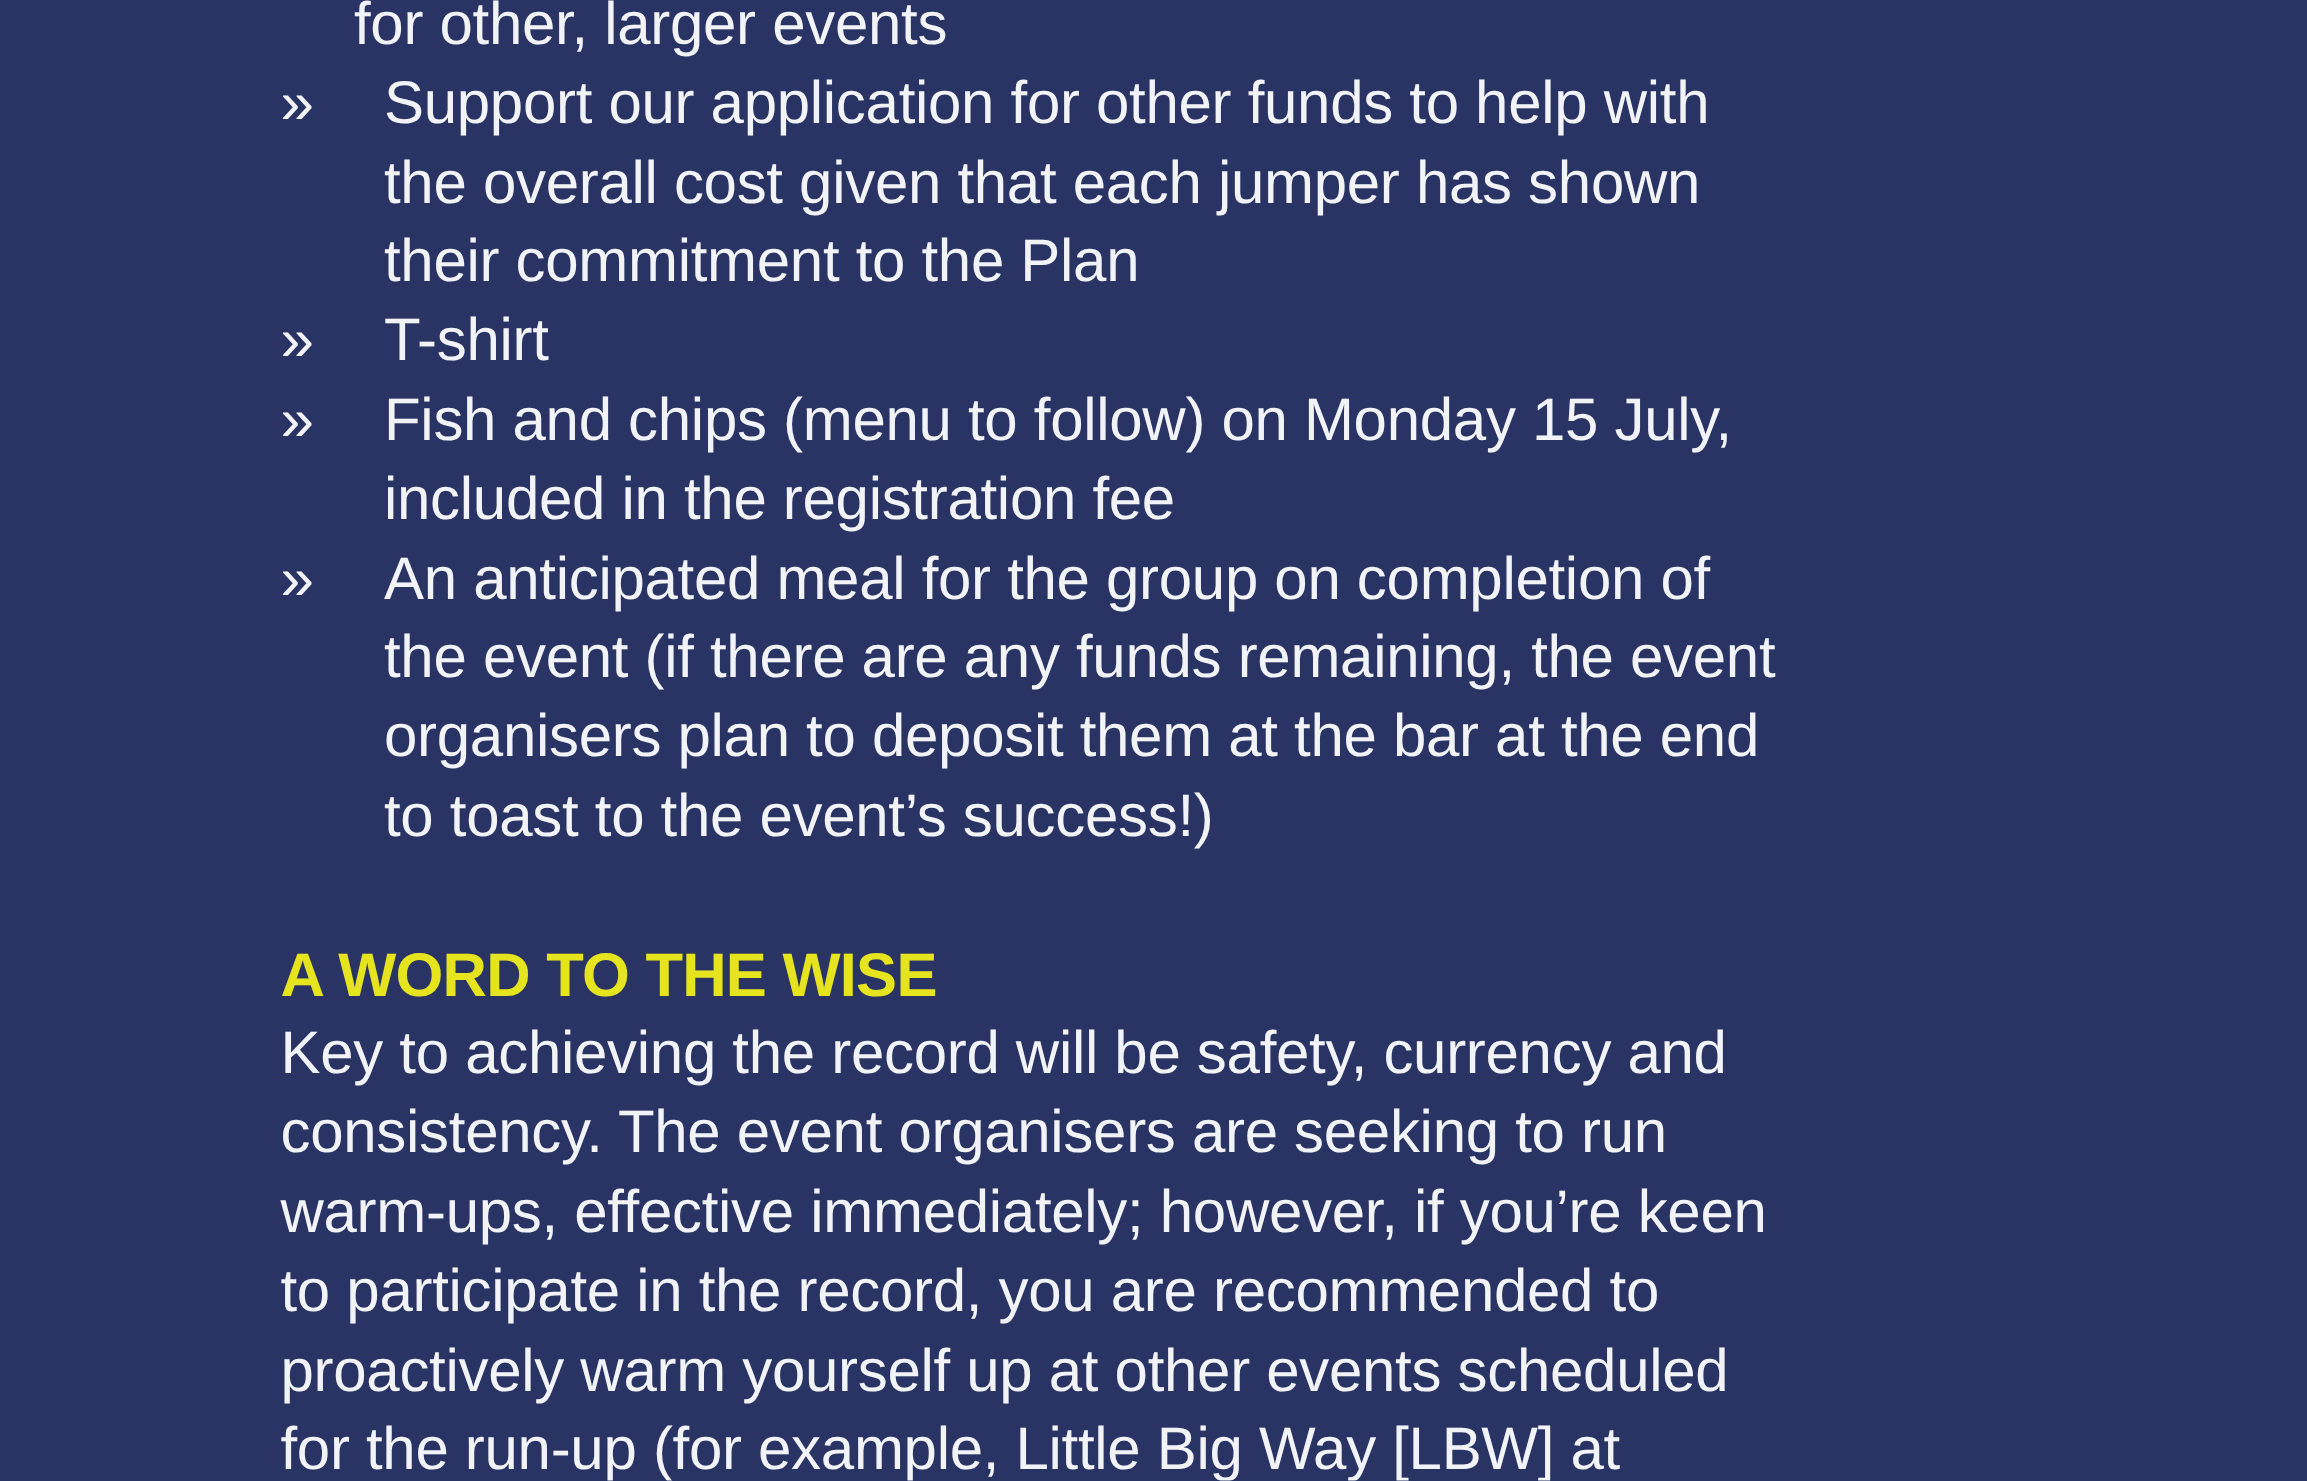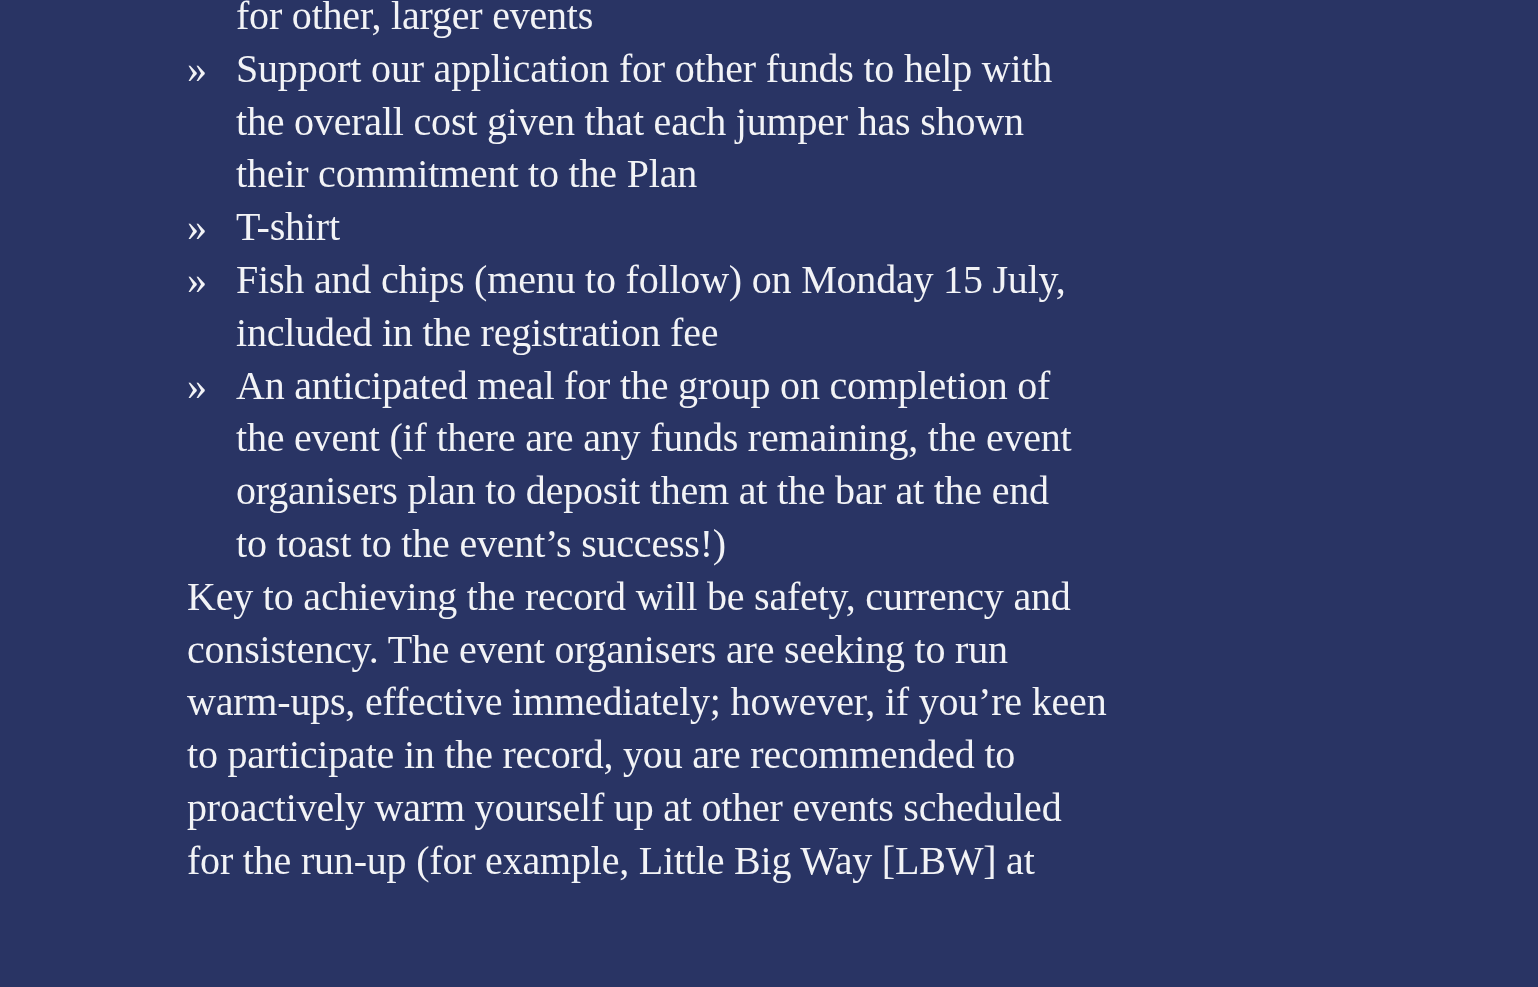--- a/index.html
+++ b/index.html
@@ -17,21 +17,20 @@
     height: 987px;
     background: var(--bg);
     overflow: hidden;
     font-family: "Liberation Sans", sans-serif;
   }
   .page {
     position: relative;
     width: 1538px;
     height: 987px;
     overflow: hidden;
-    font-family: Liberation Serif, serif;
   }
   .content {
     position: absolute;
     top: -10px;
     left: 0;
     width: 1538px;
     padding-left: 187px;
     padding-right: 120px;
     color: var(--fg);
     font-size: 40px;
@@ -47,20 +46,21 @@
     display: flex;
     align-items: flex-start;
   }
   .bullet-marker {
     flex: 0 0 49px;
     width: 49px;
   }
   .bullet-text {
     flex: 1 1 auto;
     white-space: pre-line;
+    margin-left: 20px;
   }
   .section-heading {
     margin: 52.8px 0 0 0;
     font-size: 41px;
     line-height: 52.8px;
     font-weight: 700;
     letter-spacing: -0.5px;
     color: var(--accent);
   }
   .body-paragraph {
@@ -99,20 +99,21 @@
       <div class="bullet-item">
         <span class="bullet-marker">»</span>
         <span class="bullet-text">An anticipated meal for the group on completion of
 the event (if there are any funds remaining, the event
 organisers plan to deposit them at the bar at the end
 to toast to the event’s success!)</span>
       </div>
 
     </div>
 
+    <h2 class="section-heading">A WORD TO THE WISE</h2>
 
     <p class="body-paragraph">Key to achieving the record will be safety, currency and
 consistency. The event organisers are seeking to run
 warm-ups, effective immediately; however, if you’re keen
 to participate in the record, you are recommended to
 proactively warm yourself up at other events scheduled
 for the run-up (for example, Little Big Way [LBW] at</p>
 
   </div>
 </div>

